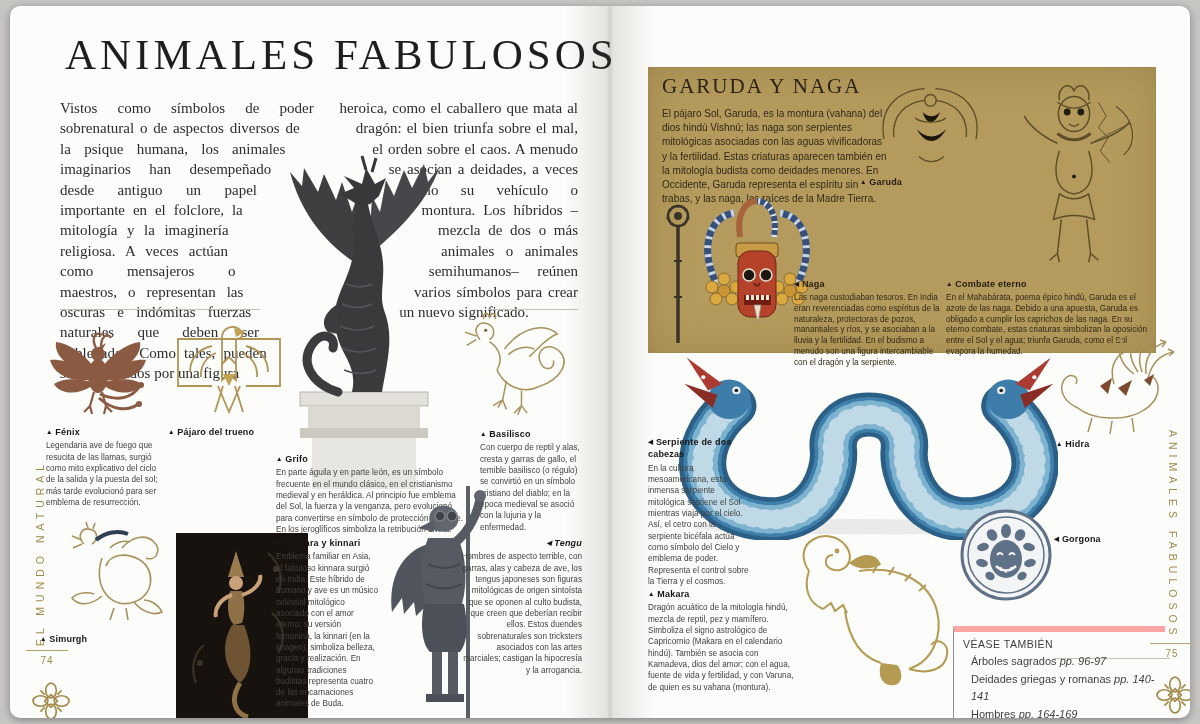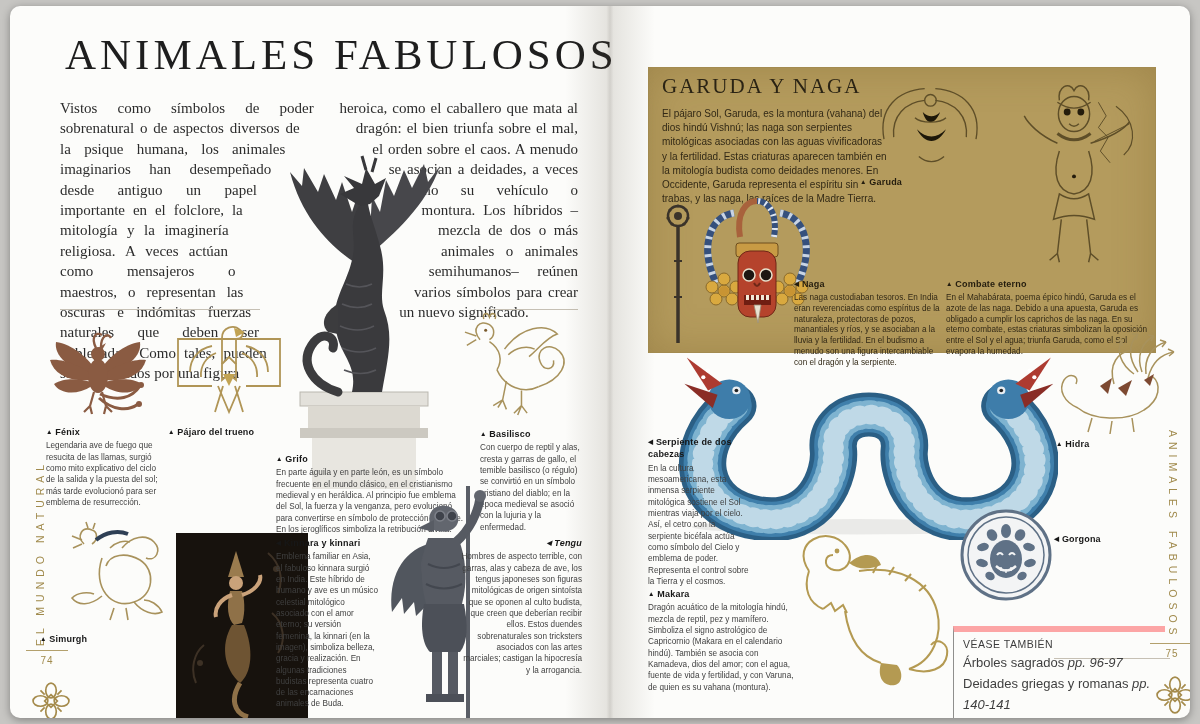--- a/index.html
+++ b/index.html
@@ -23,21 +23,21 @@
   .page-num{color:#a08a4c;font-size:10px;letter-spacing:1px;text-align:center;}
   
   #feature-box{background:#b49b5d;box-shadow:inset 0 0 0 1px #a38b50, inset 0 0 40px rgba(120,95,40,.35);}
   .box-title{font-family:"Liberation Serif",serif;font-size:21px;letter-spacing:2px;color:#2a2314;}
   .box-intro{font-size:10px;line-height:1.42;color:#322916;}
   .box-entry{font-size:8.2px;line-height:1.32;color:#322916;}
   .box-entry .entry-title,.box-entry .marker{color:#231c0e;}
   
   #see-also{border-top:6px solid #fca5a5;border-left:1px solid #8f8f8d;padding:6px 0 0 9px;}
   .sa-title{font-size:10.5px;color:#3c3c3c;letter-spacing:.5px;margin-bottom:3px;}
-  .sa-item{font-size:13px;color:#3f3f3f;line-height:1.6;}
+  .sa-item{font-size:11px;color:#3f3f3f;line-height:1.6;margin-left:8px;}
   .sa-pages{font-style:italic;}
   .right-align{text-align:right;}
 </style>
 </head>
 <body>
 
 <div id="stage">
  <div id="spread">
 
   <div class="abs v-label v-flip" style="left:24px;top:424px;height:216px;">EL MUNDO NATURAL</div>

